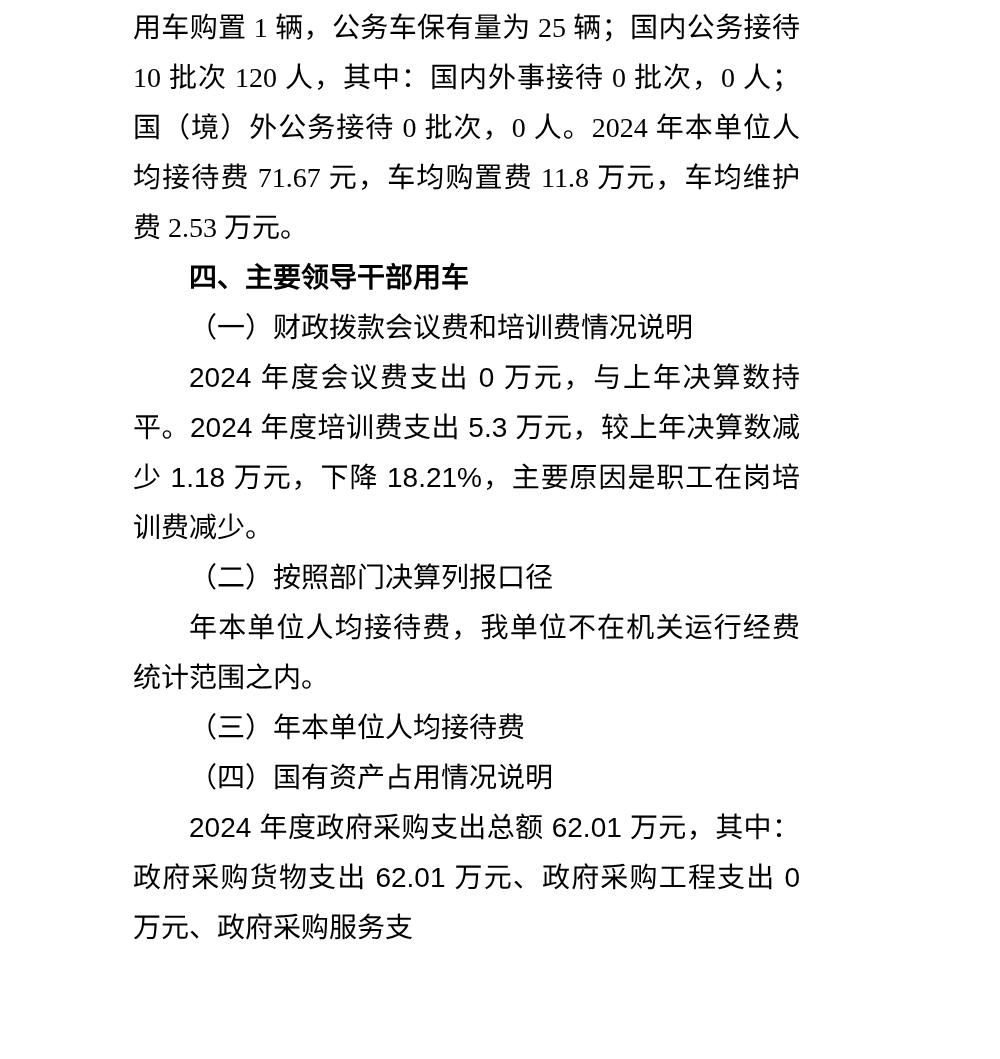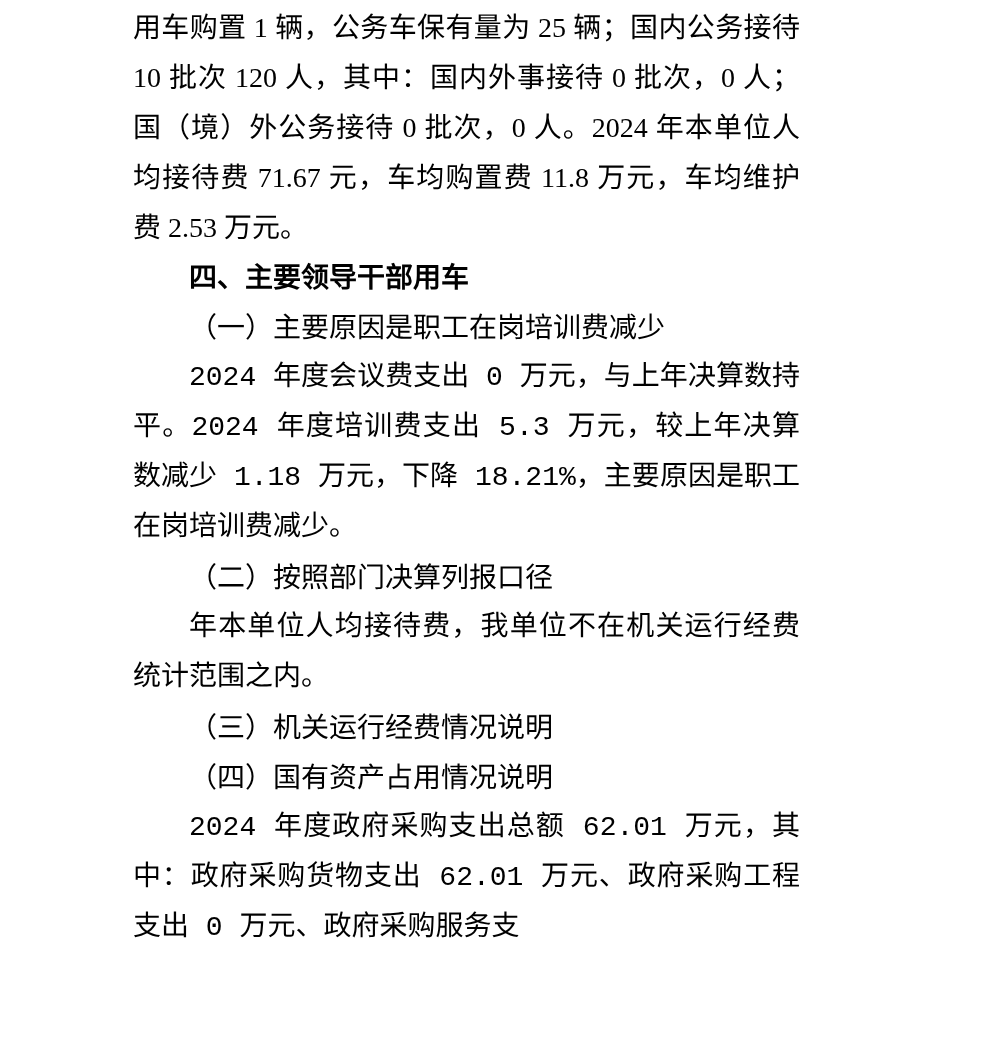--- a/index.html
+++ b/index.html
@@ -26,21 +26,21 @@
     text-justify: inter-ideograph;
     word-break: break-all;
   }
   
   p.body-continuation {
     font-family: "Liberation Serif", "DejaVu Serif", serif;
     text-indent: 0;
   }
   
   p.body {
-    font-family: Liberation Mono, monospace;
+    font-family: Liberation Sans, sans-serif;
     text-indent: 56px;
   }
   
   p.section-heading {
     font-family: "Liberation Sans", "DejaVu Sans", sans-serif;
     font-weight: bold;
     text-indent: 56px;
   }
   
   p.subsection-heading {
@@ -48,21 +48,21 @@
     text-indent: 56px;
   }
 </style>
 </head>
 <body>
 
 <div class="page">
   <div class="doc-body" id="doc-body">
       <p class="body-continuation">用车购置 1 辆，公务车保有量为 25 辆；国内公务接待 10 批次 120 人，其中：国内外事接待 0 批次，0 人；国（境）外公务接待 0 批次，0 人。2024 年本单位人均接待费 71.67 元，车均购置费 11.8 万元，车均维护费 2.53 万元。</p>
       <p class="section-heading">四、主要领导干部用车</p>
-      <p class="subsection-heading">（一）主要原因是职工在岗培训费减少</p>
+      <p class="subsection-heading">（一）财政拨款会议费和培训费情况说明</p>
       <p class="body">2024 年度会议费支出 0 万元，与上年决算数持平。2024 年度培训费支出 5.3 万元，较上年决算数减少 1.18 万元，下降 18.21%，主要原因是职工在岗培训费减少。</p>
       <p class="subsection-heading">（二）按照部门决算列报口径</p>
       <p class="body">年本单位人均接待费，我单位不在机关运行经费统计范围之内。</p>
-      <p class="subsection-heading">（三）机关运行经费情况说明</p>
+      <p class="subsection-heading">（三）年本单位人均接待费</p>
       <p class="subsection-heading">（四）国有资产占用情况说明</p>
       <p class="body">2024 年度政府采购支出总额 62.01 万元，其中：政府采购货物支出 62.01 万元、政府采购工程支出 0 万元、政府采购服务支</p>
     </div>
 </div>
 
 </body></html>

